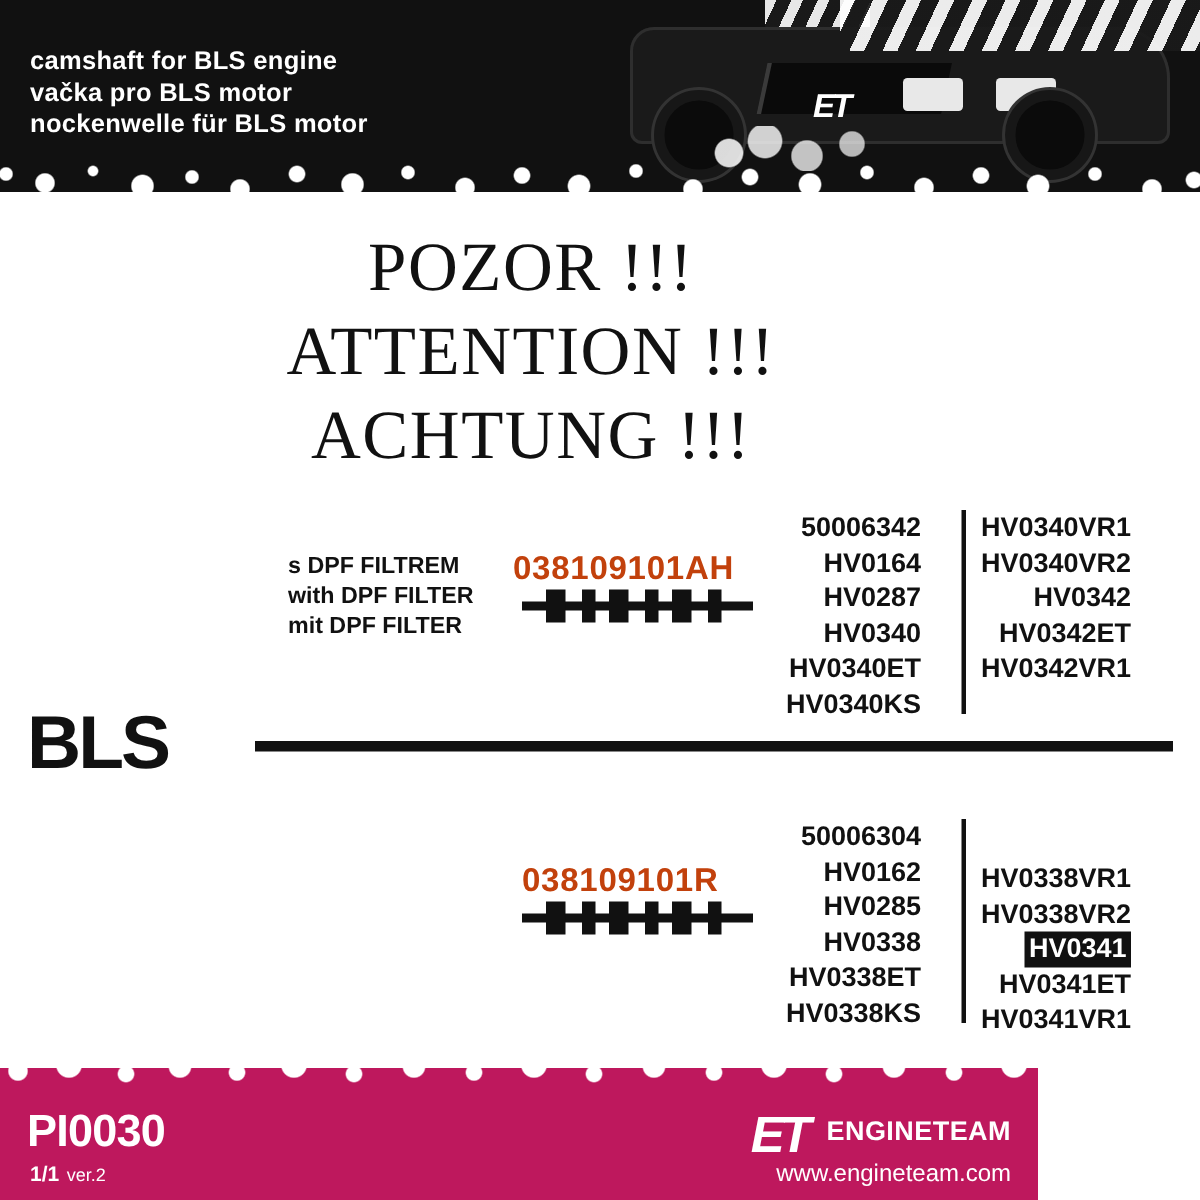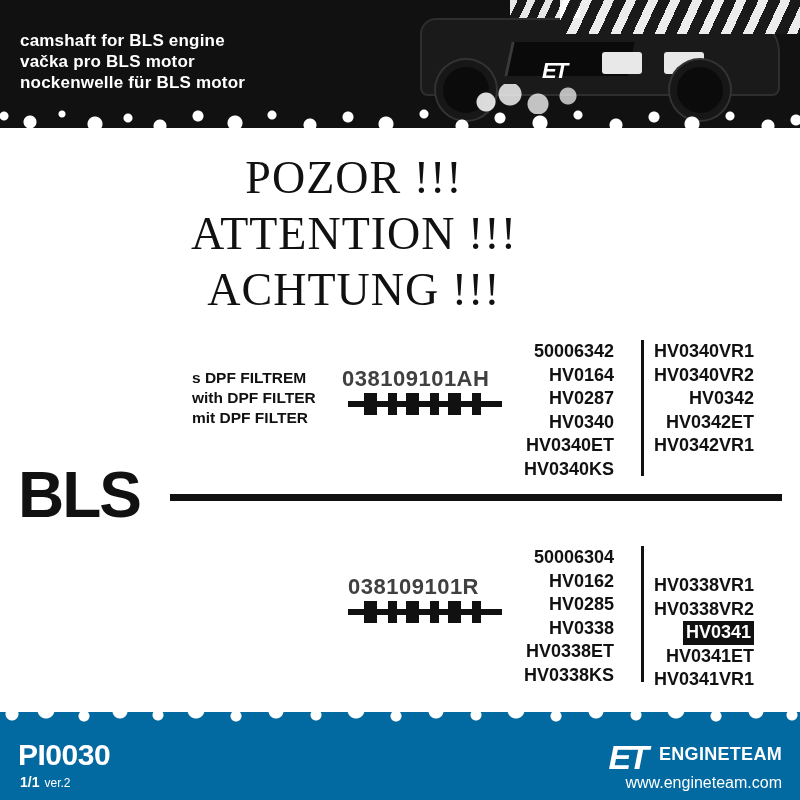--- a/index.html
+++ b/index.html
@@ -161,21 +161,21 @@
     font-weight: normal;
     font-family: "Liberation Serif", serif;
     letter-spacing: 1px;
   }
 
   
   .bls-word {
     position: absolute;
     left: 18px;
     top: 458px;
-    font-size: 64px;
+    font-size: 50px;
     font-weight: bold;
     letter-spacing: -2px;
     color: #111111;
     line-height: 74px;
   }
   .divider {
     position: absolute;
     left: 170px;
     top: 494px;
     width: 612px;
@@ -188,21 +188,21 @@
     font-weight: bold;
     font-size: 15.5px;
     line-height: 20px;
     color: #111111;
     white-space: nowrap;
   }
   .part-number {
     position: absolute;
     font-weight: bold;
     font-size: 22px;
-    color: #404040;
+    color: #c2410c;
     letter-spacing: 0.5px;
     white-space: nowrap;
   }
   
   .camshaft {
     position: absolute;
     width: 154px;
     height: 24px;
   }
   .cam-shaft-bar {
@@ -238,23 +238,23 @@
     color: #ffffff;
     padding: 0 3px;
     display: inline-block;
   }
 
   
   .footer {
     position: absolute;
     left: 0;
     bottom: 0;
-    width: 800px;
+    width: 692px;
     height: 88px;
-    background: #0369a1;
+    background: #be185d;
     overflow: hidden;
   }
   .footer-grunge {
     position: absolute;
     left: 0; top: -4px;
     width: 800px;
     height: 22px;
     background:
       radial-gradient(circle at 12px 6px, #ffffff 6px, transparent 7px),
       radial-gradient(circle at 46px 2px, #ffffff 8px, transparent 9px),

